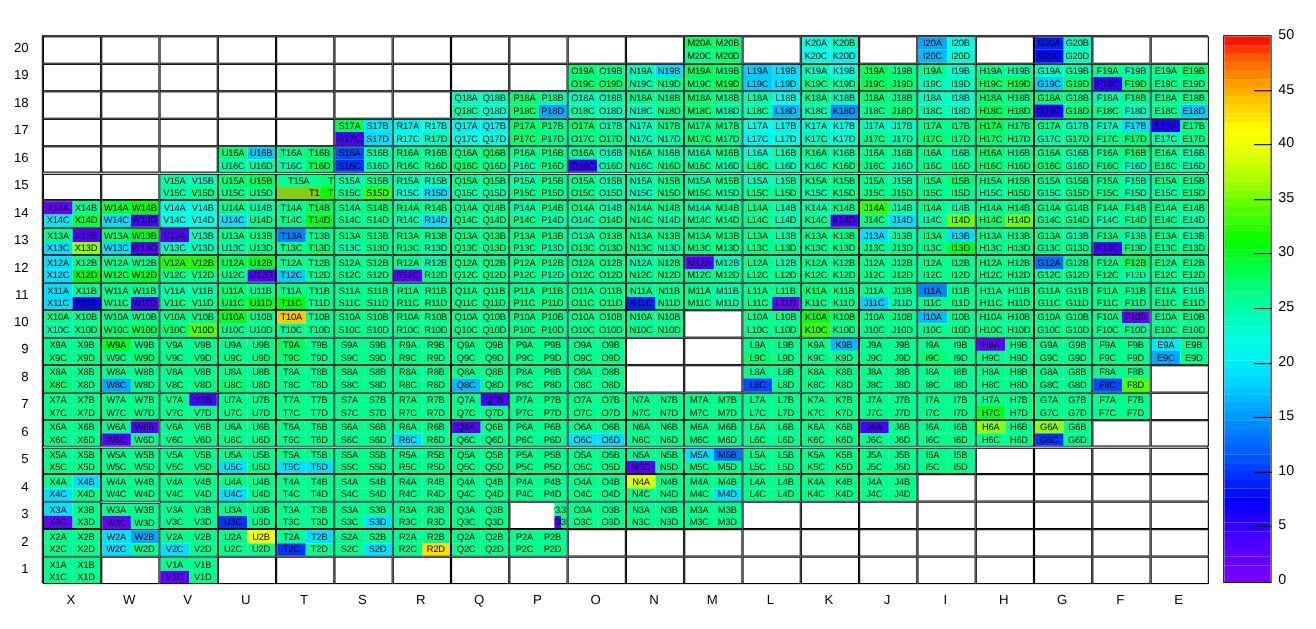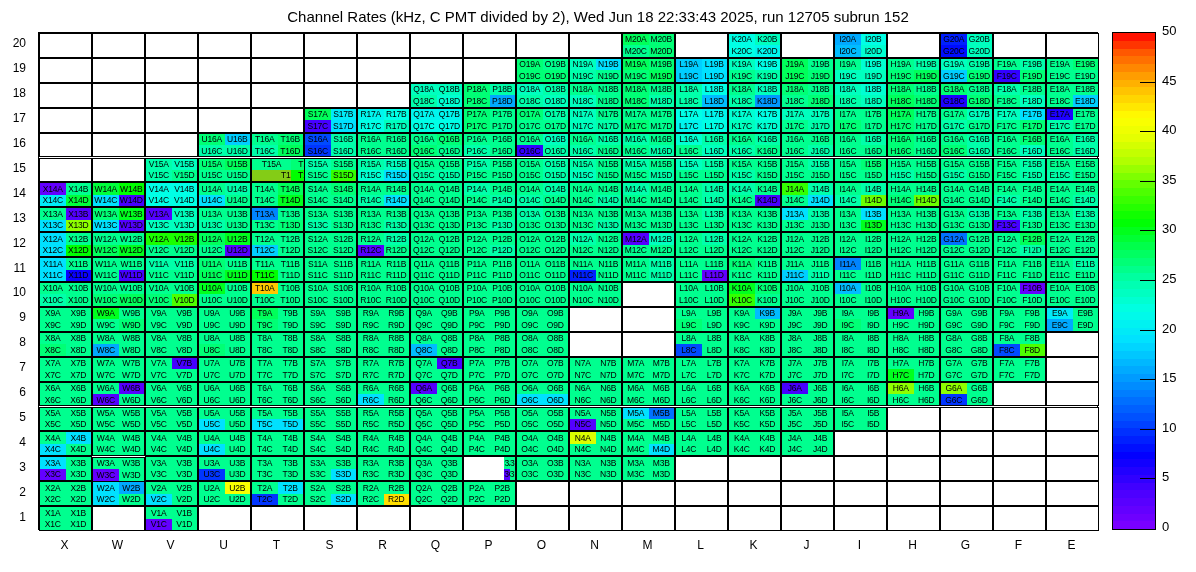--- a/index.html
+++ b/index.html
@@ -38,21 +38,20 @@
     border:1px solid #000;box-sizing:border-box;overflow:hidden;
   }
   .cband{position:absolute;left:0;width:100%;}
   .ctick{position:absolute;left:1112px;width:16px;height:0;border-top:1px solid #000;}
   .clab{position:absolute;left:1162px;font-size:13px;color:#000;}
 </style>
 </head>
 <body>
 
 <div id="root">
-  <div id="title">Channel Rates (kHz, C PMT divided by 2), Wed Jun 18 22:33:43 2025, run 12705 subrun 152</div>
 
   <div id="yaxis">
       <div class="ylab" style="left: 0px; top: 36.45px;">20</div>
       <div class="ylab" style="left: 0px; top: 61.35px;">19</div>
       <div class="ylab" style="left: 0px; top: 86.25px;">18</div>
       <div class="ylab" style="left: 0px; top: 111.15px;">17</div>
       <div class="ylab" style="left: 0px; top: 136.05px;">16</div>
       <div class="ylab" style="left: 0px; top: 160.95px;">15</div>
       <div class="ylab" style="left: 0px; top: 185.85px;">14</div>
       <div class="ylab" style="left: 0px; top: 210.75px;">13</div>

